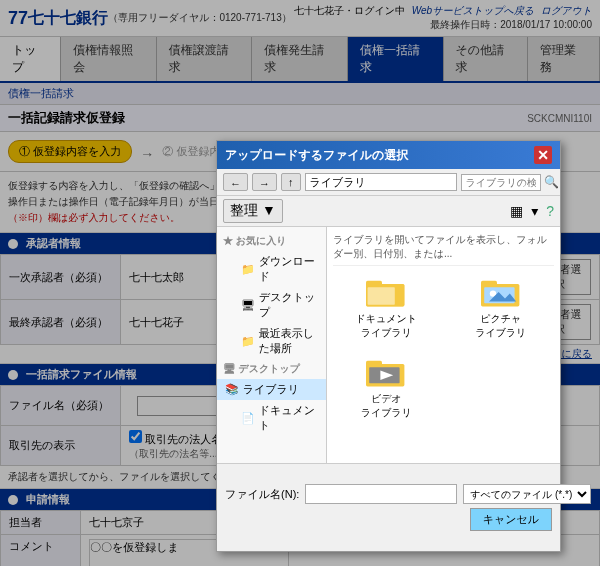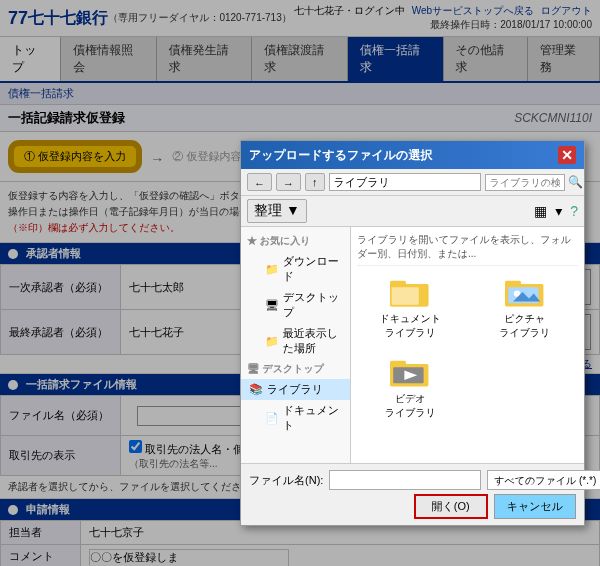--- a/index.html
+++ b/index.html
@@ -5,41 +5,41 @@
     * { box-sizing: border-box; margin: 0; padding: 0; }
     body { font-family: 'MS PGothic', 'Meiryo', sans-serif; font-size: 11px; background: #f0f0f0; width: 600px; }
 
     
     .header { background: #fff; border-bottom: 1px solid #ccc; padding: 4px 8px; display: flex; justify-content: space-between; align-items: center; }
     .header-logo { display: flex; align-items: center; }
     .header-logo .bank-num { font-size: 18px; font-weight: bold; color: #003399; }
     .header-logo .bank-name { font-size: 16px; font-weight: bold; color: #003399; }
     .header-logo .phone { font-size: 10px; color: #333; }
     .header-right { text-align: right; font-size: 10px; }
-    .header-right .links a { color: #003399; text-decoration: none; margin-left: 4px; }
+    .header-right .links a { color: #003399; text-decoration: none; margin-left: 4px; font-style: italic; }
     .header-right .date { color: #333; }
 
     
     .nav-tabs { display: flex; background: #ccc; border-bottom: 2px solid #003399; }
     .nav-tab { padding: 5px 12px; font-size: 12px; cursor: pointer; border-right: 1px solid #aaa; background: #ddd; color: #333; }
     .nav-tab:first-child { background: #fff; color: #000; }
     .nav-tab.active { background: #003399; color: #fff; }
 
     
     .breadcrumb { background: #e8e8f4; padding: 3px 8px; font-size: 11px; color: #003399; border-bottom: 1px solid #ccc; }
 
     
     .page-title-bar { background: #f5f5ff; padding: 4px 8px; border-bottom: 1px solid #ccc; display: flex; justify-content: space-between; align-items: center; }
     .page-title { font-size: 13px; font-weight: bold; color: #000; }
-    .page-id { font-size: 12px; color: #666; font-style: italic; }
+    .page-id { font-size: 10px; color: #666; }
 
     
     .steps-bar { background: #fff; padding: 8px; border-bottom: 1px solid #ccc; display: flex; align-items: center; gap: 8px; }
     .step { display: flex; align-items: center; gap: 4px; }
-    .step-btn { background: #e8e8e8; border: 6px solid #4c1d95; padding: 3px 10px; font-size: 11px; border-radius: 11px; }
+    .step-btn { background: #e8e8e8; border: 1px solid #4c1d95; padding: 3px 10px; font-size: 11px; border-radius: 11px; }
     .step-btn.active { background: #ffcc00; border-color: #cc9900; }
     .step-arrow { color: #666; font-size: 14px; }
     .step-inactive { color: #999; font-size: 11px; }
 
     
     .notice { background: #fff; padding: 6px 8px; font-size: 10px; color: #333; border-bottom: 1px solid #ddd; line-height: 1.6; }
     .notice .required-note { color: #cc0000; }
 
     
     .section { background: #fff; margin: 0; border-bottom: 1px solid #ddd; }
@@ -62,33 +62,33 @@
     
     .app-table { width: 100%; border-collapse: collapse; }
     .app-table td { border: 1px solid #ccc; padding: 4px 8px; font-size: 11px; vertical-align: top; }
     .app-table .label-cell { background: #f0f0f8; width: 80px; }
     textarea.comment-box { width: 200px; height: 50px; font-size: 11px; border: 1px solid #ccc; resize: none; }
 
     
     .dialog-overlay { position: fixed; top: 0; left: 0; width: 600px; height: 566px; background: rgba(0,0,0,0.3); z-index: 100; }
 
     
-    .file-dialog { position: fixed; top: 140px; left: 240px; width: 345px; background: #f0f0f0; border: 1px solid #999; box-shadow: 3px 3px 8px rgba(0,0,0,0.4); z-index: 200; font-size: 11px; }
+    .file-dialog { position: fixed; top: 140px; left: 216px; width: 345px; background: #f0f0f0; border: 1px solid #999; box-shadow: 3px 3px 8px rgba(0,0,0,0.4); z-index: 200; font-size: 11px; }
     .dialog-titlebar { background: linear-gradient(to right, #1e5fae, #3a7bd5); color: #fff; padding: 5px 8px; display: flex; justify-content: space-between; align-items: center; font-size: 12px; font-weight: bold; }
     .dialog-close { color: #fff; cursor: pointer; font-size: 14px; font-weight: bold; background: #cc3333; border: none; width: 18px; height: 18px; display: flex; align-items: center; justify-content: center; border-radius: 2px; }
     .dialog-toolbar { background: #f0f0f0; padding: 4px 6px; display: flex; align-items: center; gap: 4px; border-bottom: 1px solid #ccc; }
     .dialog-nav-btn { background: #e0e0e0; border: 1px solid #aaa; padding: 2px 6px; font-size: 11px; cursor: pointer; border-radius: 2px; }
     .dialog-location { flex: 1; background: #fff; border: 1px solid #aaa; padding: 2px 4px; font-size: 11px; }
     .dialog-search { width: 80px; background: #fff; border: 1px solid #aaa; padding: 2px 4px; font-size: 10px; }
     .dialog-body { display: flex; height: 236px; }
     .dialog-sidebar { width: 110px; background: #f8f8f8; border-right: 1px solid #ccc; padding: 4px 0; overflow-y: auto; }
     .dialog-sidebar-item { padding: 3px 8px; cursor: pointer; display: flex; align-items: center; gap: 4px; font-size: 11px; }
     .dialog-sidebar-item.selected { background: #cce8ff; }
     .dialog-item { display: flex; flex-direction: column; align-items: center; gap: 4px; cursor: pointer; padding: 4px; }
-    .dialog-footer { background: #f0f0f0; border-top: 1px solid #ccc; padding: 6px 8px; }
+    .dialog-footer { background: #f0f0f0; border-top: 1px solid #ccc; padding: 20px 8px; }
     .dialog-footer-row { display: flex; align-items: center; gap: 6px; margin-bottom: 4px; }
     .dialog-footer-label { font-size: 11px; white-space: nowrap; }
     .dialog-footer-input { flex: 1; border: 1px solid #aaa; padding: 2px 4px; font-size: 11px; background: #fff; height: 20px; }
     .dialog-footer-select { border: 1px solid #aaa; padding: 2px 2px; font-size: 10px; background: #fff; height: 20px; }
     .dialog-buttons { display: flex; justify-content: flex-end; gap: 6px; }
     .btn-open { background: #e8e8e8; border: 2px solid #cc0000; padding: 3px 16px; font-size: 11px; cursor: pointer; }
     .btn-cancel { background: #7dd3fc; border: 1px solid #999; padding: 3px 12px; font-size: 11px; cursor: pointer; }
 
     
     .dialog-action-bar { background: #f0f0f0; border-bottom: 1px solid #ccc; padding: 3px 6px; display: flex; align-items: center; gap: 4px; }
@@ -114,22 +114,22 @@
       <a>Webサービストップへ戻る</a>
       <a>ログアウト</a>
     </div>
     <div class="date">最終操作日時：2018/01/17 10:00:00</div>
   </div>
 </div>
 
 <div class="nav-tabs">
   <div class="nav-tab">トップ</div>
   <div class="nav-tab">債権情報照会</div>
+  <div class="nav-tab">債権譲渡請求</div>
   <div class="nav-tab">債権発生請求</div>
-  <div class="nav-tab">債権譲渡請求</div>
   <div class="nav-tab active">債権一括請求</div>
   <div class="nav-tab">その他請求</div>
   <div class="nav-tab">管理業務</div>
 </div>
 
 <div class="breadcrumb">債権一括請求</div>
 
 <div class="page-title-bar">
   <span class="page-title">一括記録請求仮登録</span>
   <span class="page-id">SCKCMNI110I</span>
@@ -330,17 +330,16 @@
 
   <div class="dialog-footer">
     <div class="dialog-footer-row">
       <span class="dialog-footer-label">ファイル名(N):</span>
       <input class="dialog-footer-input" type="text" style="">
       <select class="dialog-footer-select">
         <option>すべてのファイル (*.*)</option>
       </select>
     </div>
     <div class="dialog-buttons">
-      <button class="btn-open">開く(O)</button>
       <button class="btn-cancel">キャンセル</button>
     </div>
   </div>
 </div>
 
 </body></html>

